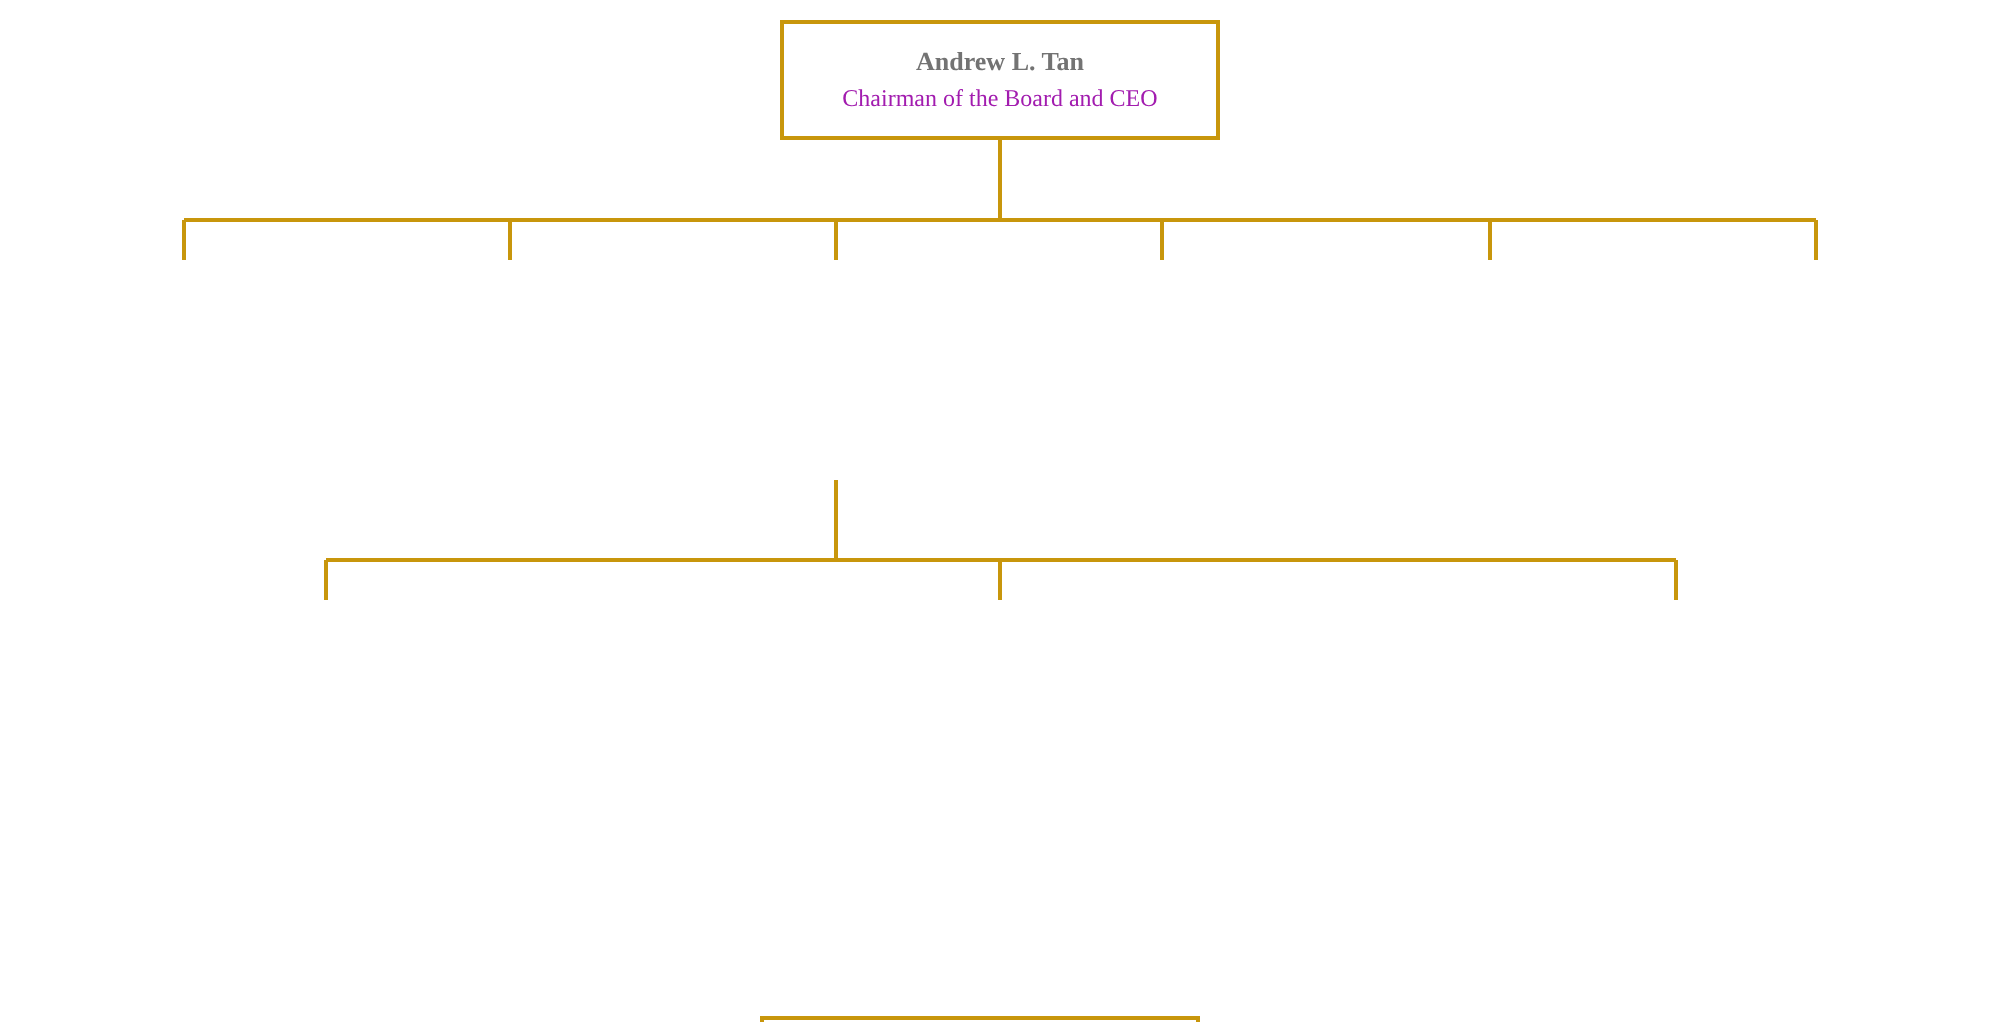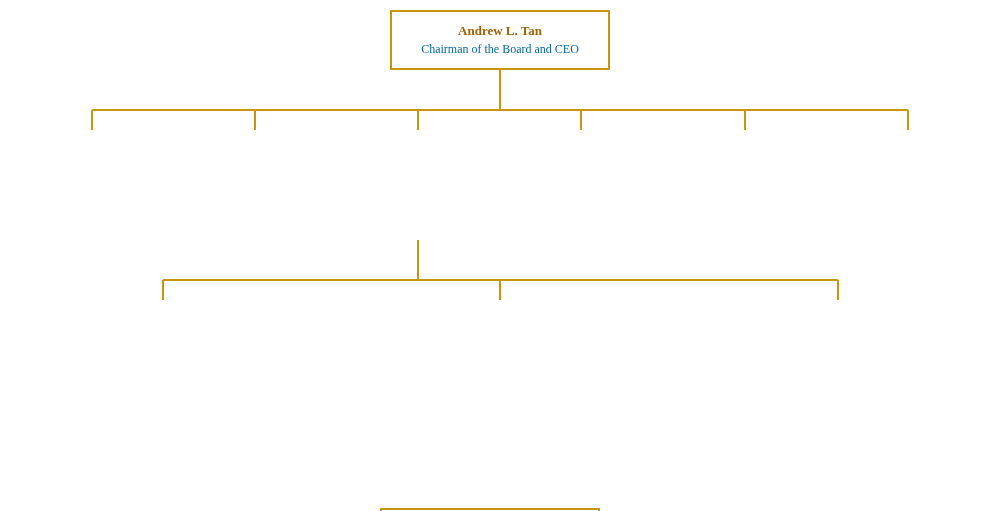--- a/index.html
+++ b/index.html
@@ -21,26 +21,26 @@
       text-align: center;
       background: #fff;
       display: inline-flex;
       flex-direction: column;
       align-items: center;
       justify-content: center;
     }
     .box .name {
       font-weight: bold;
       font-size: 13px;
-      color: #a16207;
+      color: #737373;
       line-height: 1.3;
     }
     .box .title {
       font-size: 12px;
-      color: #0369a1;
+      color: #a21caf;
       line-height: 1.3;
       margin-top: 2px;
     }
     
     .level0 {
       display: flex;
       justify-content: center;
       margin-bottom: 0;
     }
     .level0 .box {

